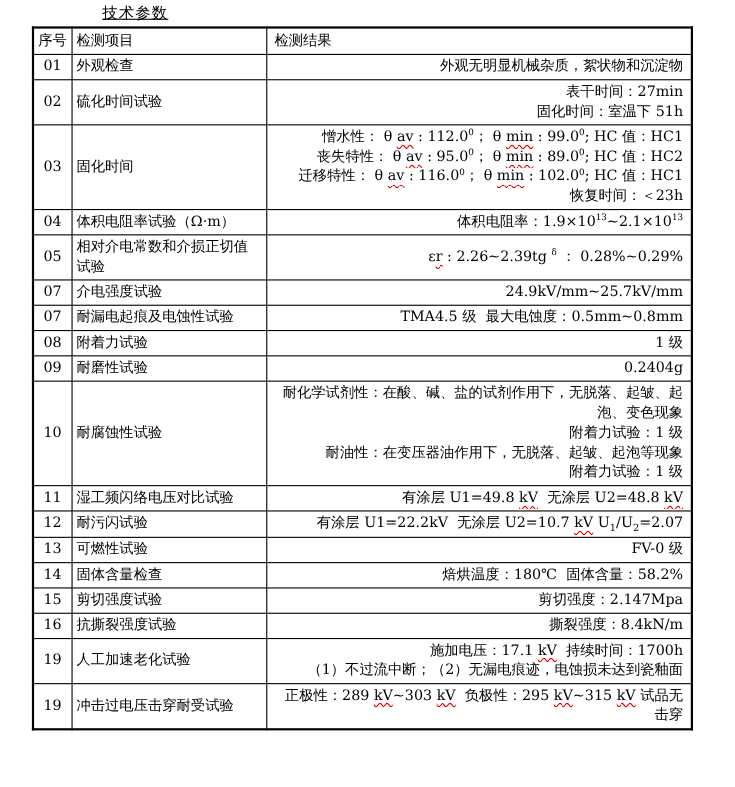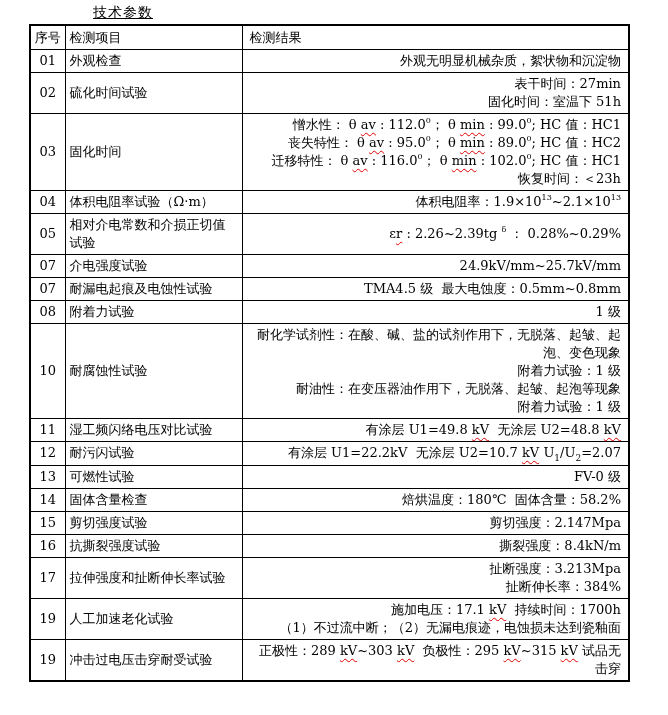--- a/index.html
+++ b/index.html
@@ -130,20 +130,27 @@
           </td>
         </tr>
         <tr>
           <td class="c-no">08</td>
           <td class="c-item">附着力试验</td>
           <td class="c-result">
             <div class="rline"><span>1 级</span></div>
           </td>
         </tr>
         <tr>
+          <td class="c-no">09</td>
+          <td class="c-item">耐磨性试验</td>
+          <td class="c-result">
+            <div class="rline"><span>0.2404g</span></div>
+          </td>
+        </tr>
+        <tr>
           <td class="c-no">10</td>
           <td class="c-item">耐腐蚀性试验</td>
           <td class="c-result">
             <div class="rline"><span>耐化学试剂性：在酸、碱、盐的试剂作用下，无脱落、起皱、起泡、变色现象</span></div>
             <div class="rline"><span>附着力试验：1 级</span></div>
             <div class="rline"><span>耐油性：在变压器油作用下，无脱落、起皱、起泡等现象</span></div>
             <div class="rline"><span>附着力试验：1 级</span></div>
           </td>
         </tr>
         <tr>
@@ -179,28 +186,20 @@
           <td class="c-item">剪切强度试验</td>
           <td class="c-result">
             <div class="rline"><span>剪切强度：2.147Mpa</span></div>
           </td>
         </tr>
         <tr>
           <td class="c-no">16</td>
           <td class="c-item">抗撕裂强度试验</td>
           <td class="c-result">
             <div class="rline"><span>撕裂强度：8.4kN/m</span></div>
-          </td>
-        </tr>
-        <tr>
-          <td class="c-no">17</td>
-          <td class="c-item">拉伸强度和扯断伸长率试验</td>
-          <td class="c-result">
-            <div class="rline"><span>扯断强度：3.213Mpa</span></div>
-            <div class="rline"><span>扯断伸长率：384%</span></div>
           </td>
         </tr>
         <tr>
           <td class="c-no">19</td>
           <td class="c-item">人工加速老化试验</td>
           <td class="c-result">
             <div class="rline"><span>施加电压：17.1 </span><span class="wavy">kV</span><span>  持续时间：1700h</span></div>
             <div class="rline"><span>（1）不过流中断；（2）无漏电痕迹，电蚀损未达到瓷釉面</span></div>
           </td>
         </tr>

